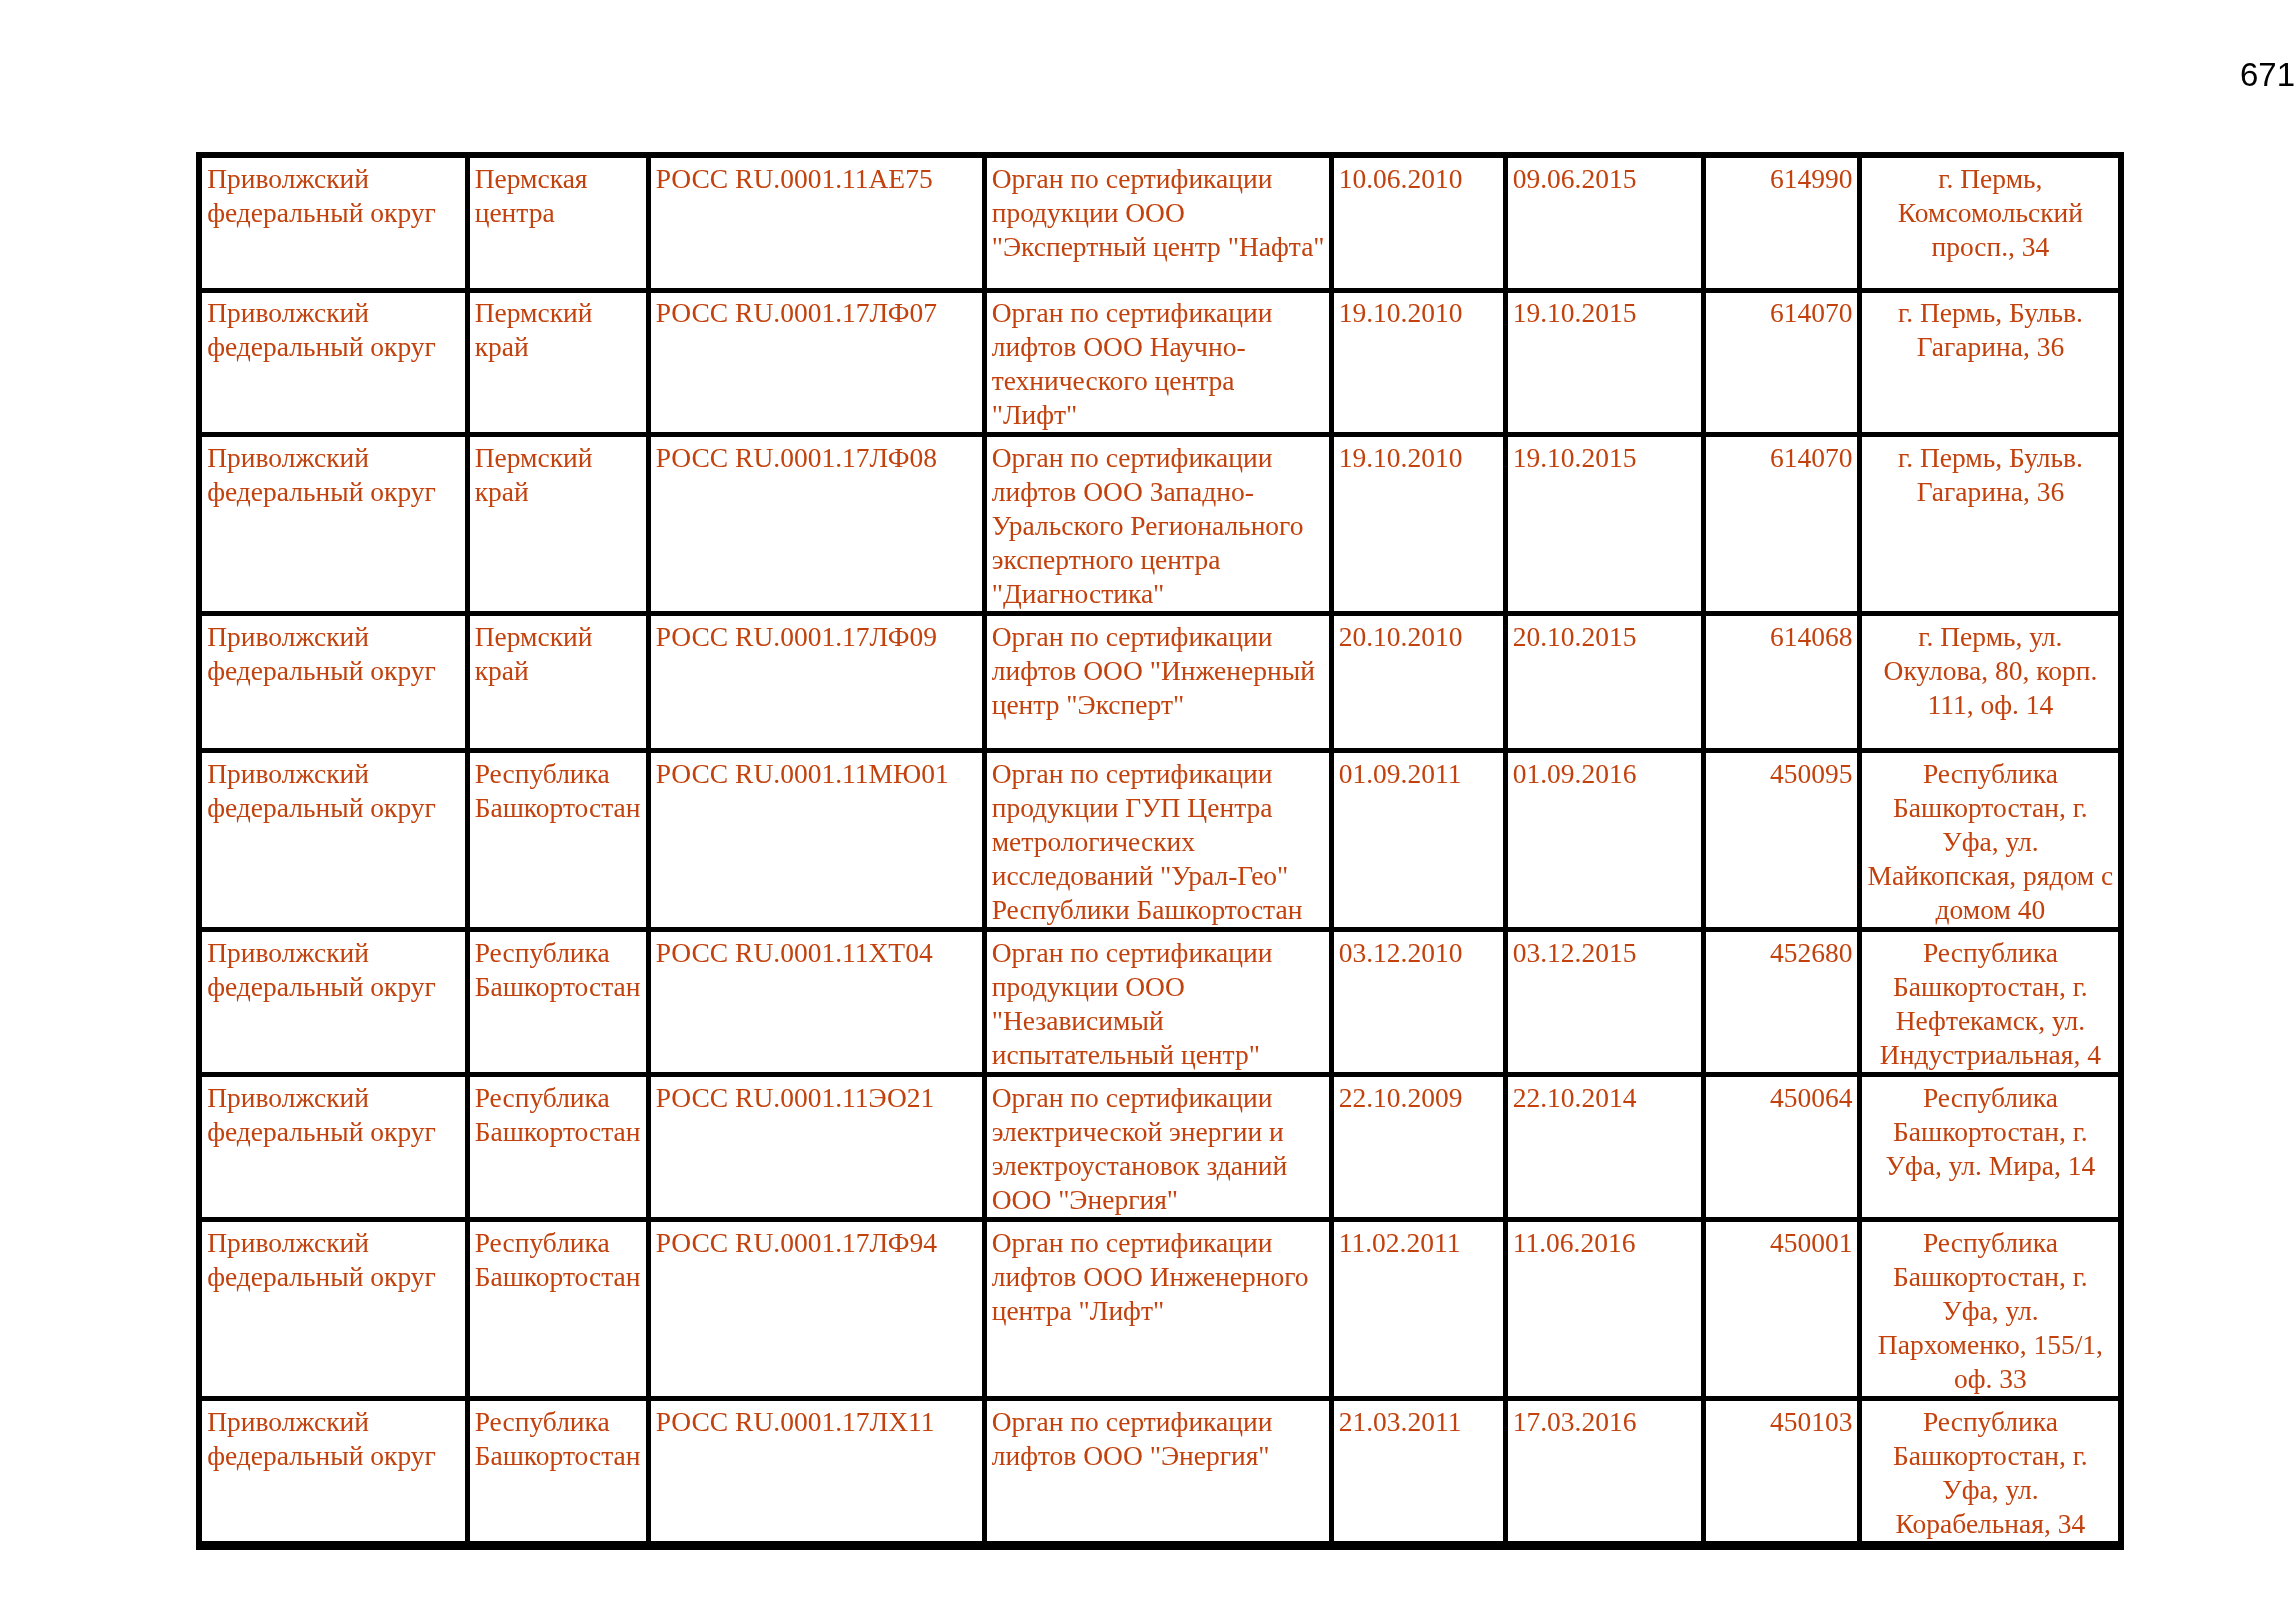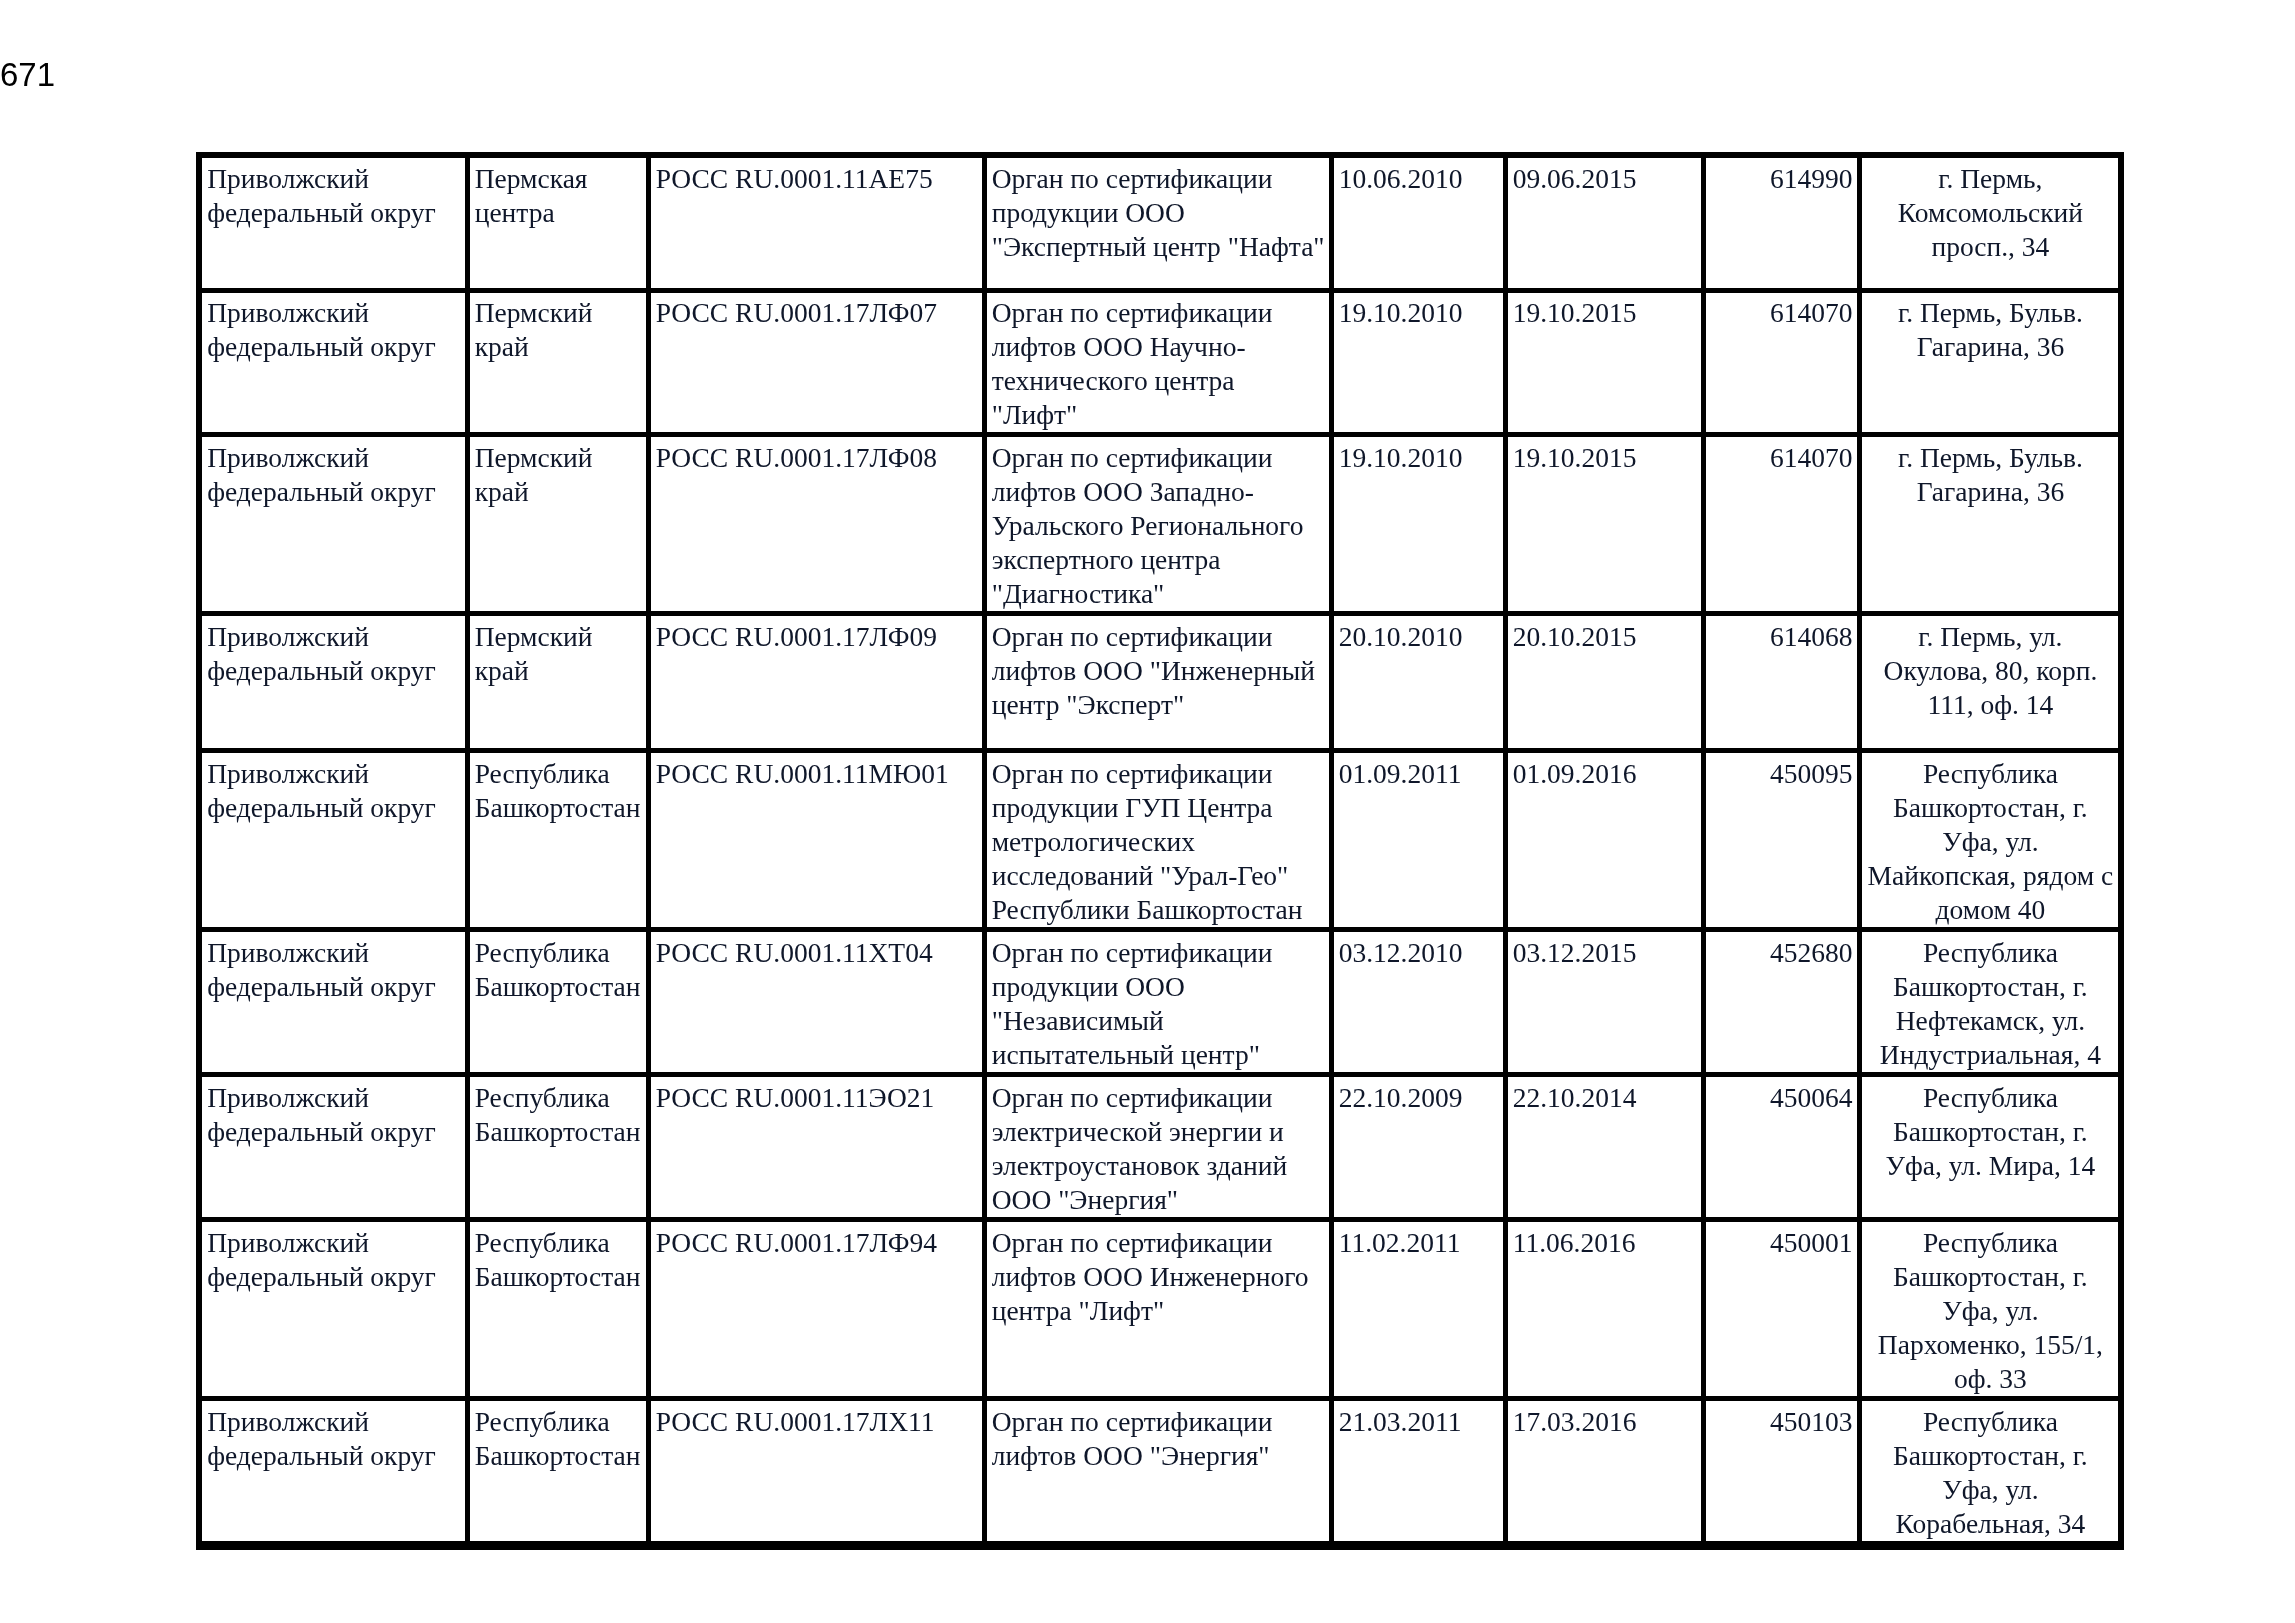--- a/index.html
+++ b/index.html
@@ -13,36 +13,36 @@
     height: 1623px;
     background: #ffffff;
     overflow: hidden;
     color: #000000;
   }
   .page-number {
     position: absolute;
     top: 56px;
     left: 0;
     width: 100%;
-    text-align: left;
+    text-align: right;
     font-family: "Liberation Sans", sans-serif;
     font-size: 33px;
     color: #000000;
   }
   table.cert-table {
     position: absolute;
     left: 196px;
     top: 152px;
     width: 1921px;
     border-collapse: collapse;
     table-layout: fixed;
     font-family: "Liberation Serif", serif;
     font-size: 27.5px;
     line-height: 34px;
-    color: #0f172a;
+    color: #c2410c;
   }
   table.cert-table td {
     border: 5.2px solid #000000;
     vertical-align: top;
     padding: 3.9px 3.9px 0 5.2px;
     overflow: hidden;
   }
   table.cert-table {
     border: 6.5px solid #000000;
     border-bottom-width: 9.2px;

